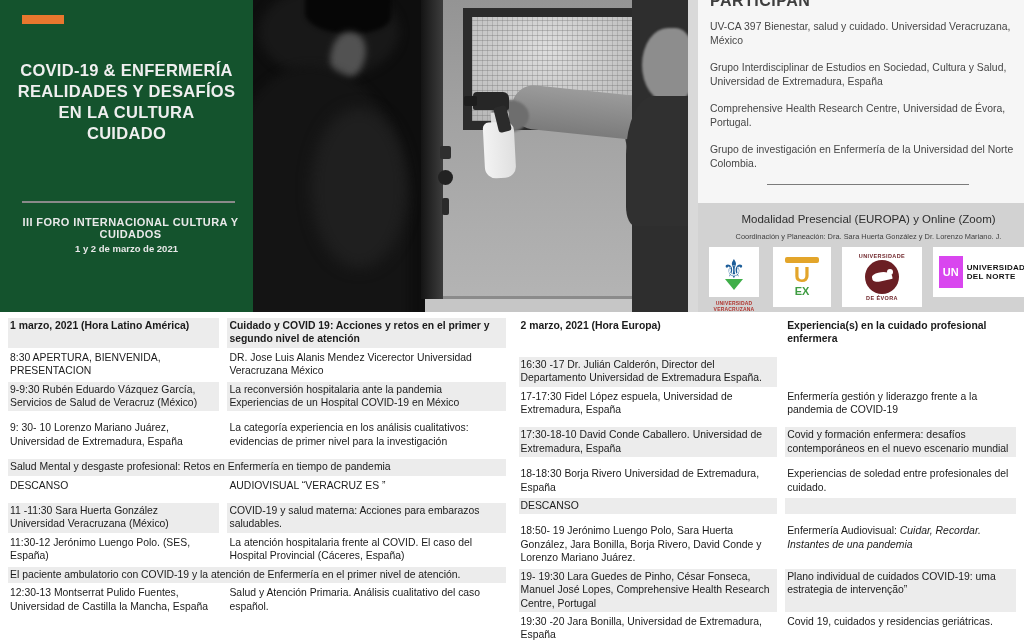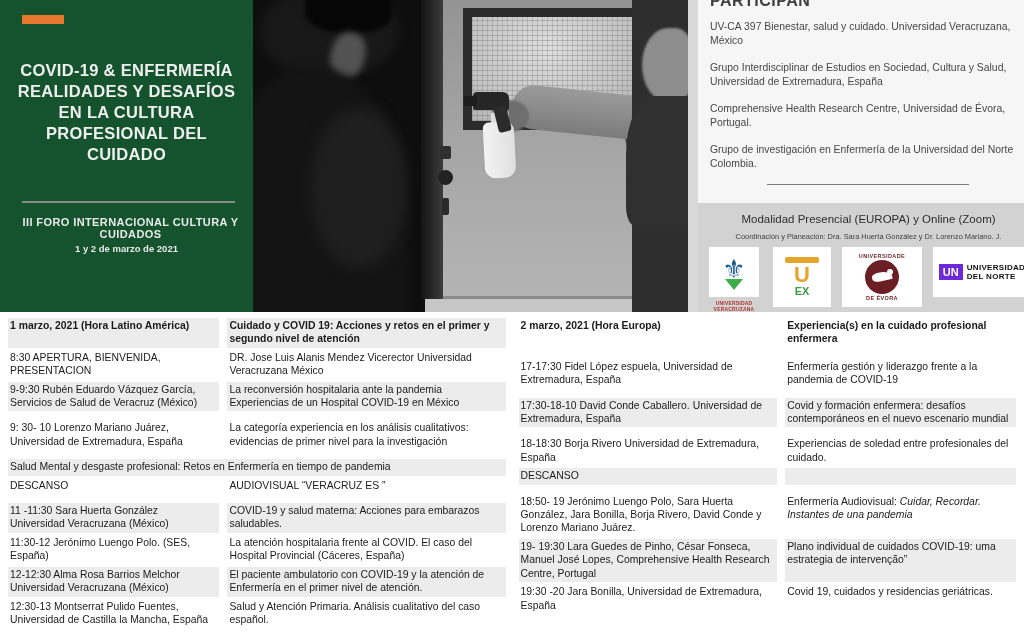--- a/index.html
+++ b/index.html
@@ -79,21 +79,21 @@
   .uex-bar{width:34px;height:6px;background:#e3a52a;border-radius:2px;margin-bottom:1px;}
   .uex-u{font-size:22px;line-height:22px;font-weight:bold;color:#e3a52a;}
   .uex-ex{font-size:11px;line-height:11px;font-weight:bold;color:#3f9c42;}
   .logo-evora{width:80px;height:60px;}
   .evora-text{font-size:5.5px;font-weight:bold;color:#6b1f24;letter-spacing:.4px;line-height:6px;}
   .evora-circle{width:34px;height:34px;border-radius:50%;background:#6b1f24;position:relative;margin:1px 0;}
   .evora-bird-wing{position:absolute;left:7px;top:12px;width:20px;height:9px;background:#ffffff;
       border-radius:50% 90% 10% 50%;transform:rotate(-12deg);}
   .evora-bird-head{position:absolute;left:22px;top:9px;width:6px;height:6px;background:#ffffff;border-radius:50%;}
   .logo-un{width:98px;height:50px;flex-direction:row;gap:4px;}
-  .un-square{width:24px;height:16px;background:#6d28d9;color:#ffffff;font-weight:bold;font-size:11px;
+  .un-square{width:24px;height:32px;background:#d946ef;color:#ffffff;font-weight:bold;font-size:11px;
       display:flex;align-items:center;justify-content:center;}
   .un-text{font-size:8px;line-height:9px;font-weight:bold;color:#111;letter-spacing:.3px;}
 
   
   .schedule{display:flex;gap:13px;padding:4px 8px 4px 8px;align-items:flex-start;}
   .sched-table{flex:1;}
   .srow{display:flex;gap:8px;margin-top:2px;}
   .srow.grey .cell{background:#ececec;}
   .srow.mt{margin-top:9px;}
   .cell{padding:1px 5px 2px 2px;font-size:10.4px;line-height:13.4px;color:#1b1b1b;box-sizing:border-box;}
@@ -110,21 +110,20 @@
 <div class="stage">
 
   <div class="top">
 
     <div class="panel-left">
       <div class="accent-bar"></div>
       <div class="poster-title">
         <div>COVID-19 &amp; ENFERMERÍA</div>
         <div>REALIDADES Y DESAFÍOS</div>
         <div>EN LA CULTURA</div>
-        <div>PROFESIONAL DEL</div>
         <div>CUIDADO</div>
       </div>
       <div class="poster-divider"></div>
       <div class="forum">
         <div>III FORO INTERNACIONAL  CULTURA Y</div>
         <div>CUIDADOS</div>
       </div>
       <div class="poster-dates">1 y 2 de marzo de 2021</div>
     </div>
 
@@ -231,36 +230,36 @@
       </div>
       <div class="srow grey mt">
         <div class="cell c1">11 -11:30 Sara Huerta González Universidad Veracruzana (México)</div>
         <div class="cell c2">COVID-19 y salud materna: Acciones para embarazos saludables.</div>
       </div>
       <div class="srow">
         <div class="cell c1">11:30-12 Jerónimo Luengo Polo. (SES, España)</div>
         <div class="cell c2">La atención hospitalaria frente al COVID. El caso del Hospital Provincial (Cáceres, España)</div>
       </div>
       <div class="srow grey">
-        <div class="cell c1">12-12:30 Alma Rosa Barrios Melchor Universidad Veracruzana (México)</div>
         <div class="cell c2">El paciente ambulatorio con COVID-19 y la atención de Enfermería en el primer nivel de atención.</div>
       </div>
       <div class="srow">
         <div class="cell c1">12:30-13 Montserrat Pulido Fuentes, Universidad de Castilla la Mancha, España</div>
         <div class="cell c2">Salud y Atención Primaria. Análisis cualitativo del caso español.</div>
       </div>
 
     </div>
 
     <div class="sched-table right-t">
       <div class="srow head">
         <div class="cell c1">2 marzo, 2021 (Hora Europa)</div>
         <div class="cell c2">Experiencia(s) en la cuidado profesional enfermera</div>
       </div>
       <div class="srow grey mt">
+        <div class="cell c1">16:30 -17 Dr. Julián Calderón, Director del Departamento Universidad de Extremadura España.</div>
       </div>
       <div class="srow">
         <div class="cell c1">17-17:30 Fidel López espuela, Universidad de Extremadura, España</div>
         <div class="cell c2">Enfermería gestión y liderazgo frente a la pandemia de COVID-19</div>
       </div>
       <div class="srow grey mt">
         <div class="cell c1">17:30-18-10 David Conde Caballero. Universidad de Extremadura, España</div>
         <div class="cell c2">Covid y formación enfermera: desafíos contemporáneos en el nuevo escenario mundial</div>
       </div>
       <div class="srow mt">

